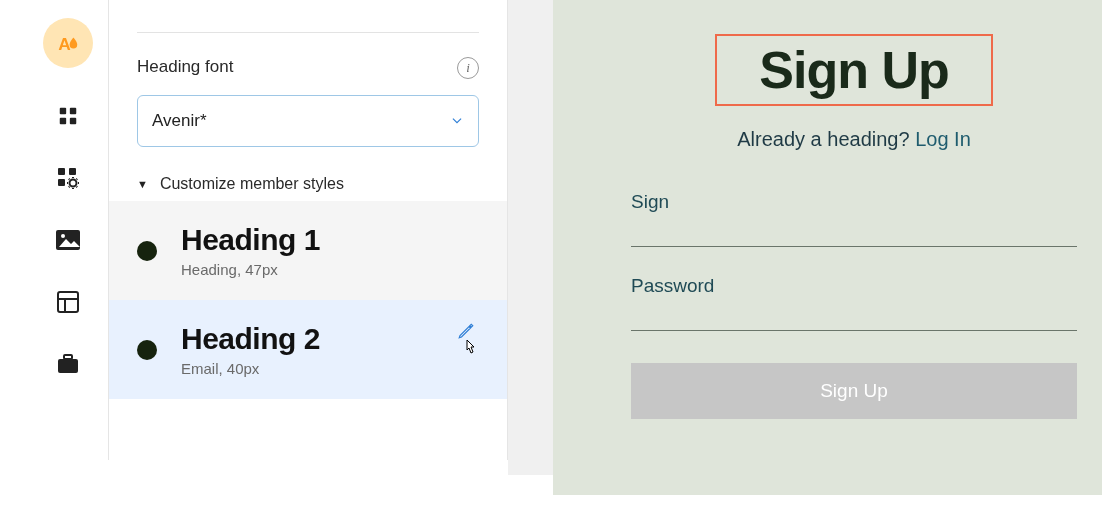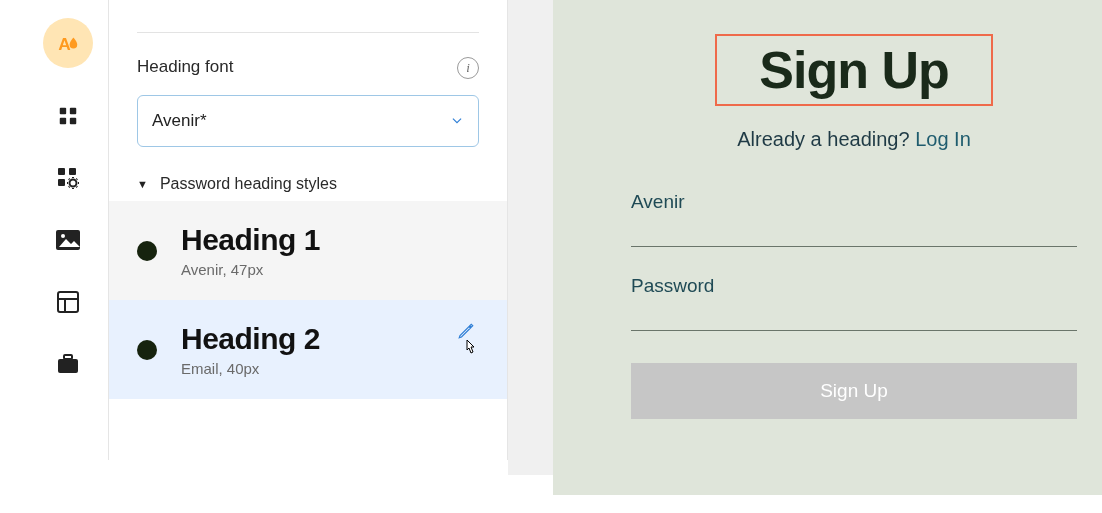--- a/index.html
+++ b/index.html
@@ -100,29 +100,29 @@
       <div class="info-circ">i</div>
     </div>
     <div class="dropdown">
       <span class="dropdown-val">Avenir*</span>
       <svg class="chev" width="14" height="14" viewBox="0 0 24 24">
           <path d="M5 8l7 7 7-7" fill="none" stroke="#2f7fd6" stroke-width="2"></path>
         </svg>
     </div>
     <div class="customize-row">
       <span class="tri">▼</span>
-      <span>Password heading styles</span>
+      <span>Customize member styles</span>
     </div>
   </div>
 
   <div class="style-item h1">
     <div class="dot"></div>
     <div>
       <div class="style-title">Heading 1</div>
-      <div class="style-sub">Avenir, 47px</div>
+      <div class="style-sub">Heading, 47px</div>
     </div>
   </div>
 
   <div class="style-item h2">
     <div class="dot"></div>
     <div>
       <div class="style-title">Heading 2</div>
       <div class="style-sub">Email, 40px</div>
     </div>
     <svg class="edit-icon" width="18" height="18" viewBox="0 0 24 24">
@@ -136,21 +136,21 @@
 
 <div class="preview-bg"></div>
 <div class="preview">
   <div class="signup-title-wrap">
     <div class="signup-title">Sign Up</div>
   </div>
   <div class="member-row">
     <span>Already a heading? </span><span class="login-link">Log In</span>
   </div>
   <div class="form-section">
-    <div class="form-label">Avenir</div>
+    <div class="form-label">Sign</div>
     <input class="form-input" style="">
     <div class="form-label">Password</div>
     <input class="form-input" type="password" style="">
     <div class="signup-btn">
         <span>Sign Up</span>
       </div>
   </div>
 </div>
 
 </body></html>

